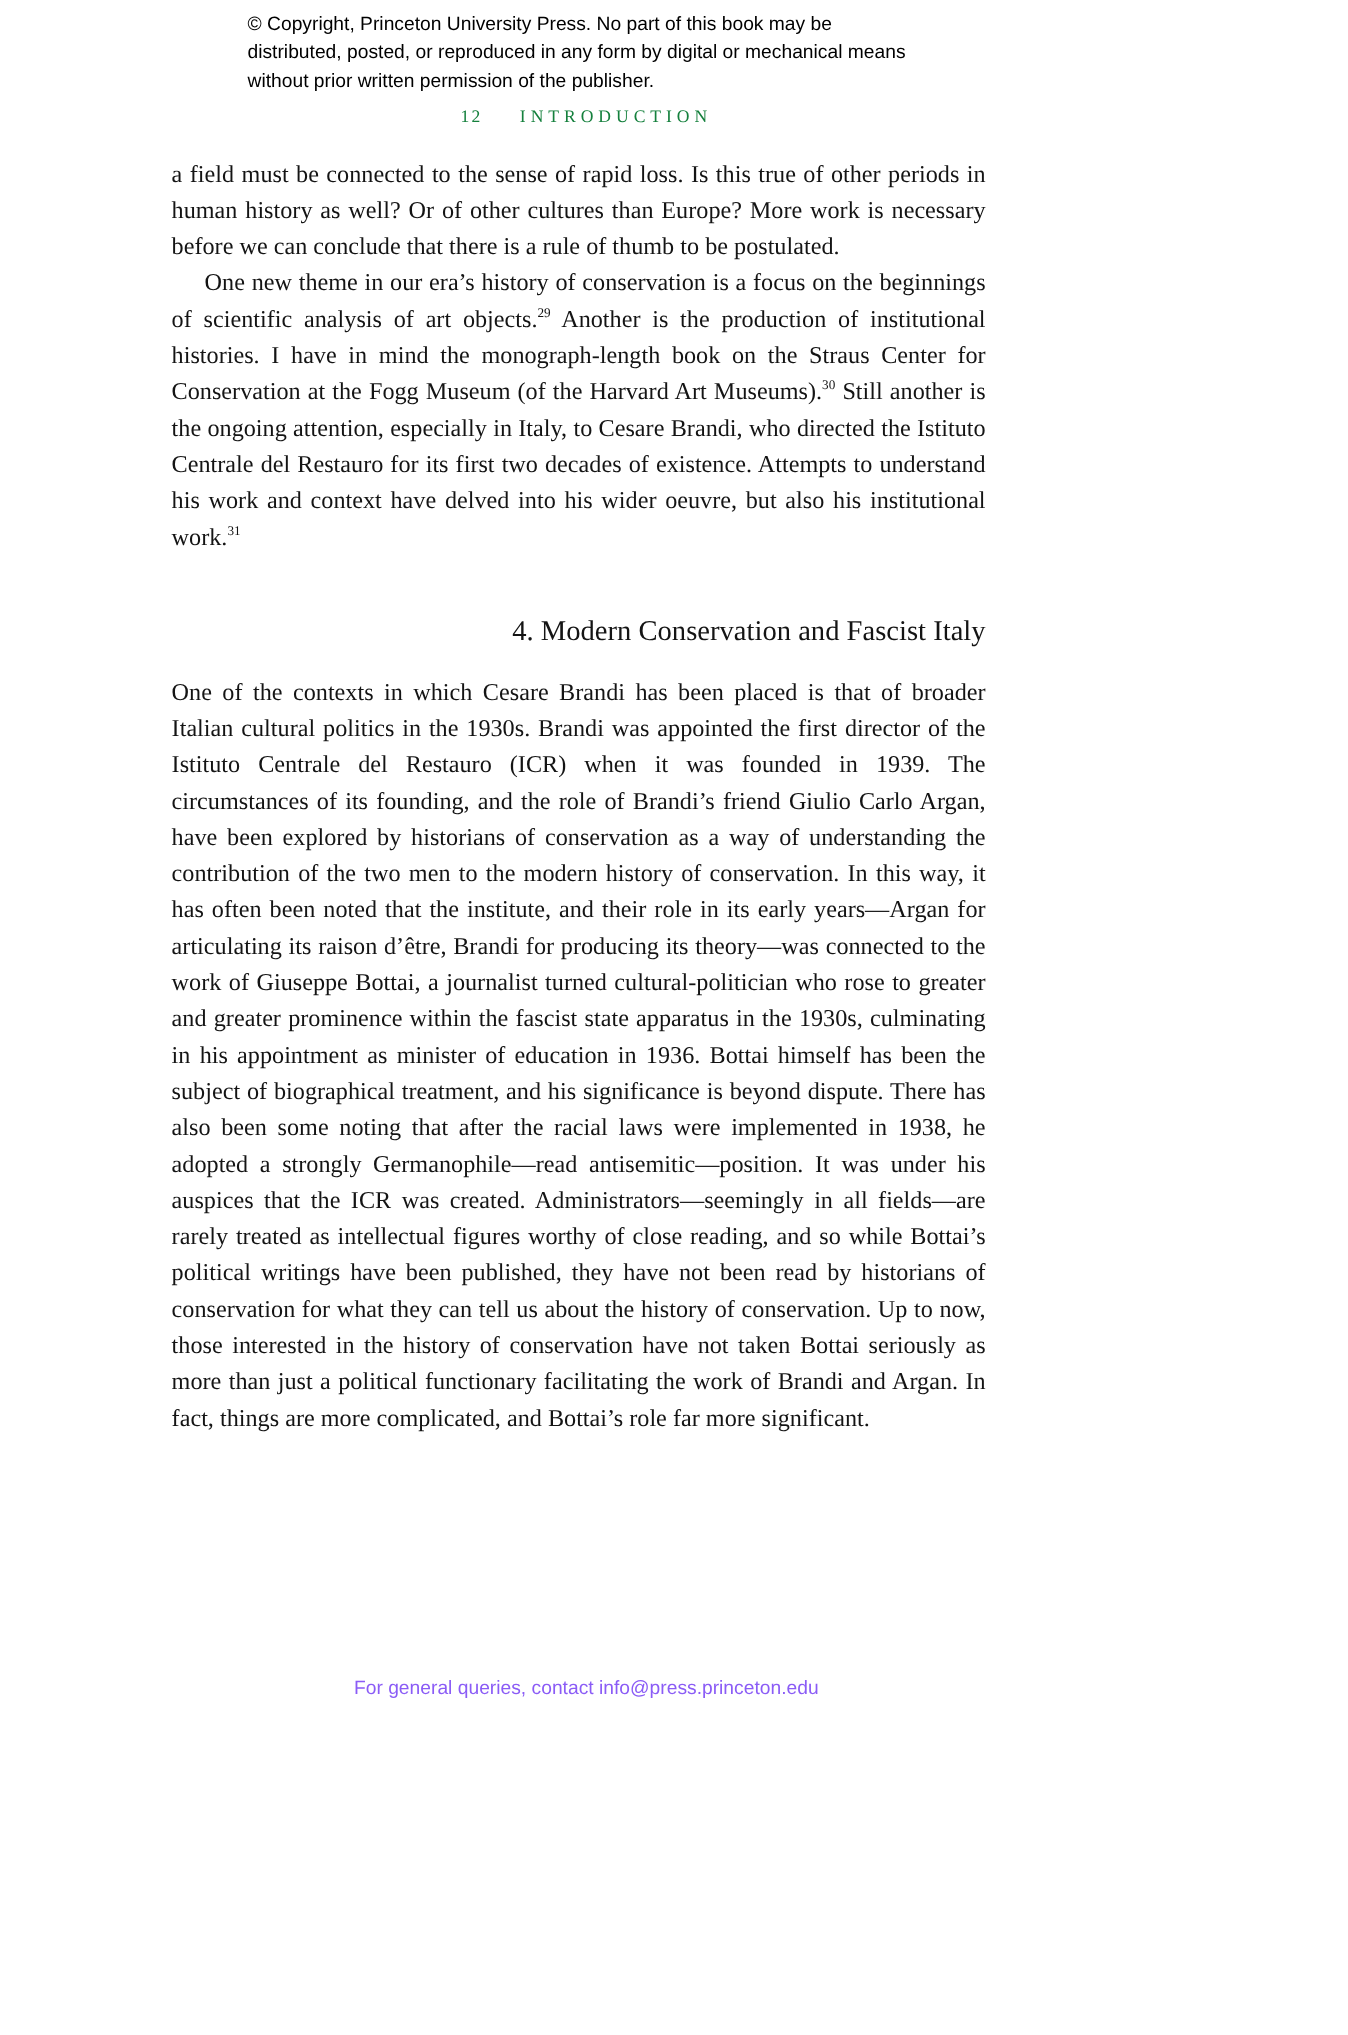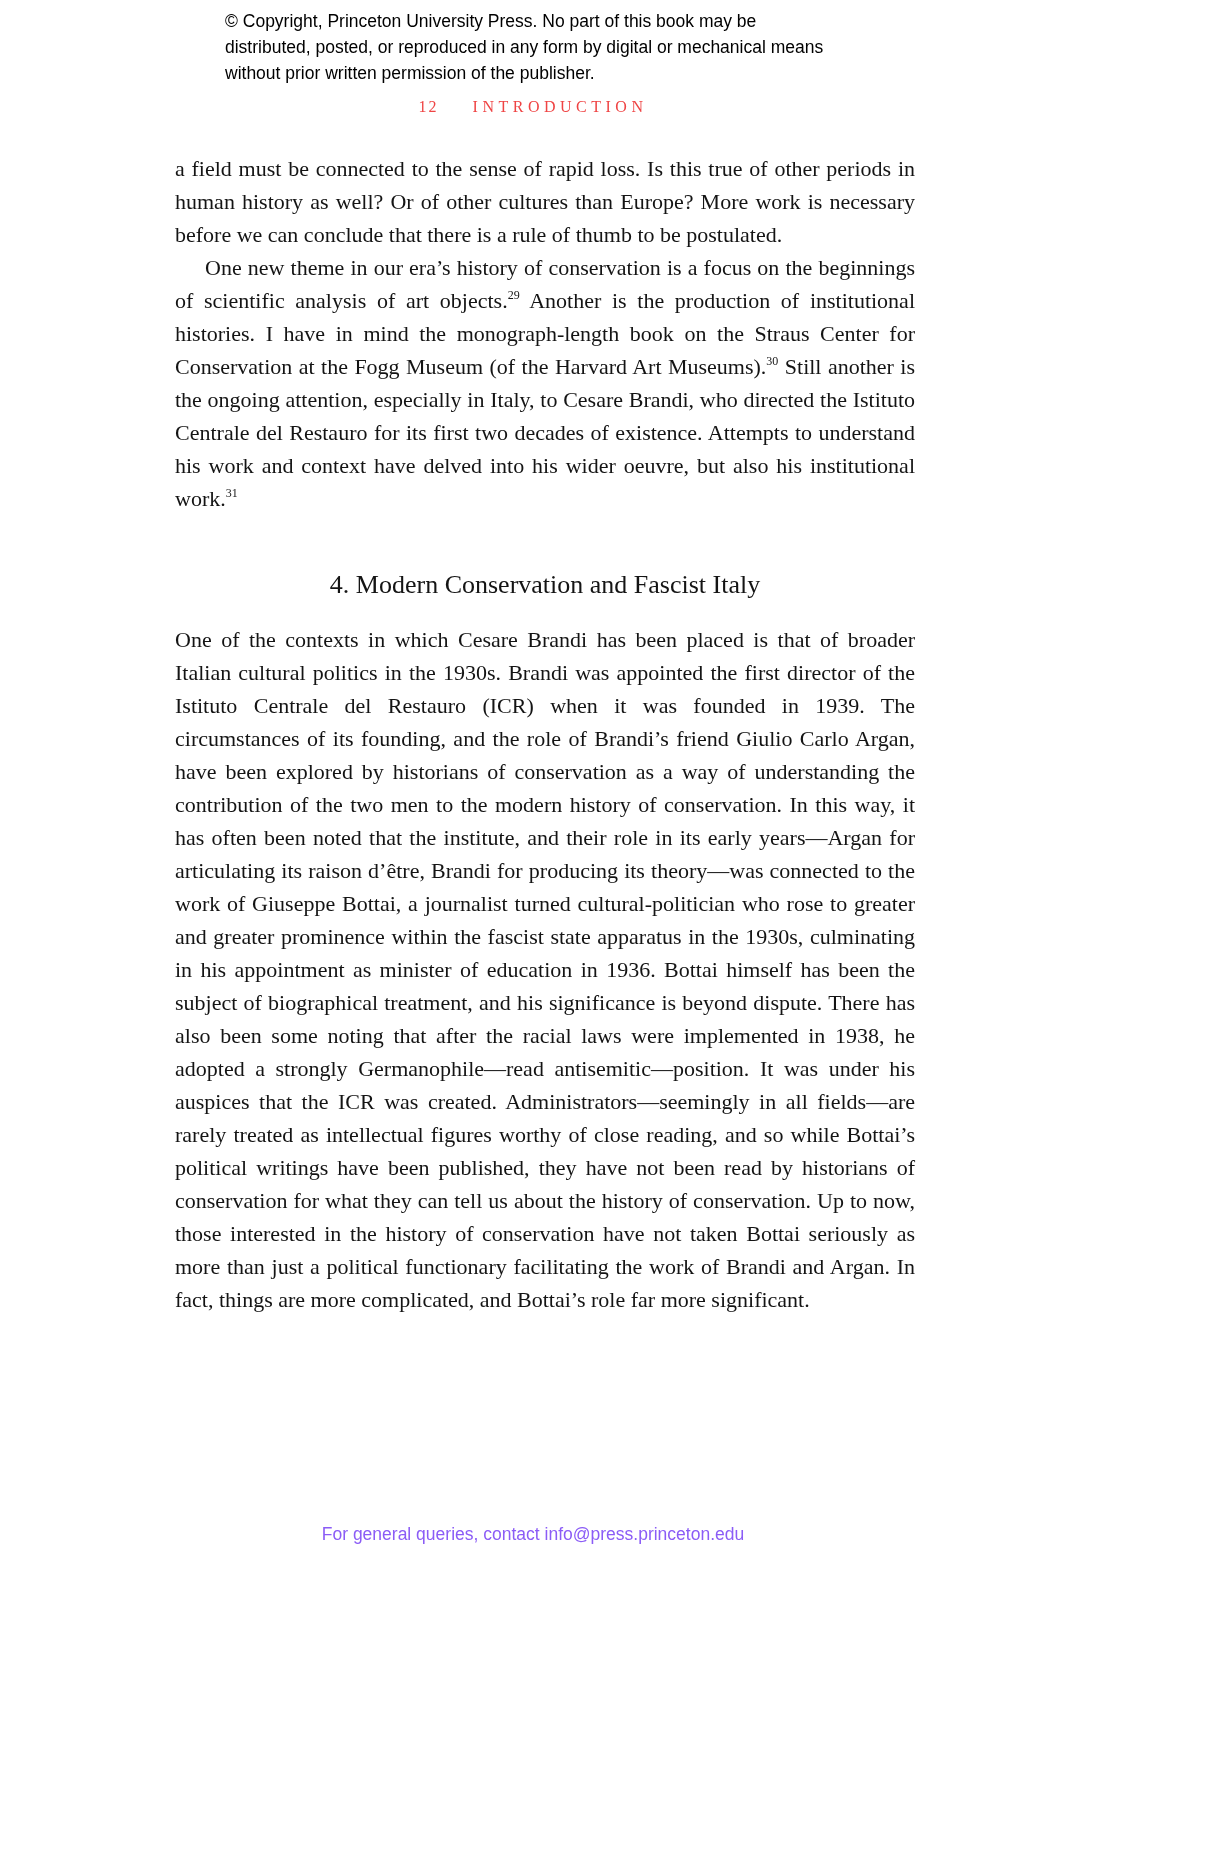--- a/index.html
+++ b/index.html
@@ -32,41 +32,40 @@
 
   
   .running-head {
     position: absolute;
     left: 163px;
     top: 98px;
     width: 740px;
     text-align: center;
     font-family: "Liberation Serif", serif;
     font-size: 16px;
-    color: #ef4444;
+    color: #15803d;
   }
   .running-head .page-num {
     letter-spacing: 2px;
     margin-right: 34px;
   }
   .running-head .chapter {
     letter-spacing: 4.5px;
   }
 
   
   .text-block {
     position: absolute;
-    left: 175px;
+    left: 156px;
     top: 141px;
     width: 740px;
     font-size: 22px;
     line-height: 33px;
     text-align: justify;
     color: #141414;
-    margin-top: 11px;
   }
   .para {
     margin: 0;
     padding: 0;
   }
   .para.indent {
     text-indent: 30px;
   }
   .para sup {
     font-size: 12px;
@@ -75,21 +74,21 @@
     top: -1px;
     vertical-align: super;
   }
 
   .section-heading {
     margin: 52px 0 20px 0;
     padding: 0;
     font-size: 26px;
     font-weight: 400;
     line-height: 36px;
-    text-align: center;
+    text-align: right;
     text-indent: 0;
     color: #141414;
   }
 
   
   .footer {
     position: absolute;
     left: 163px;
     top: 1524px;
     width: 740px;

